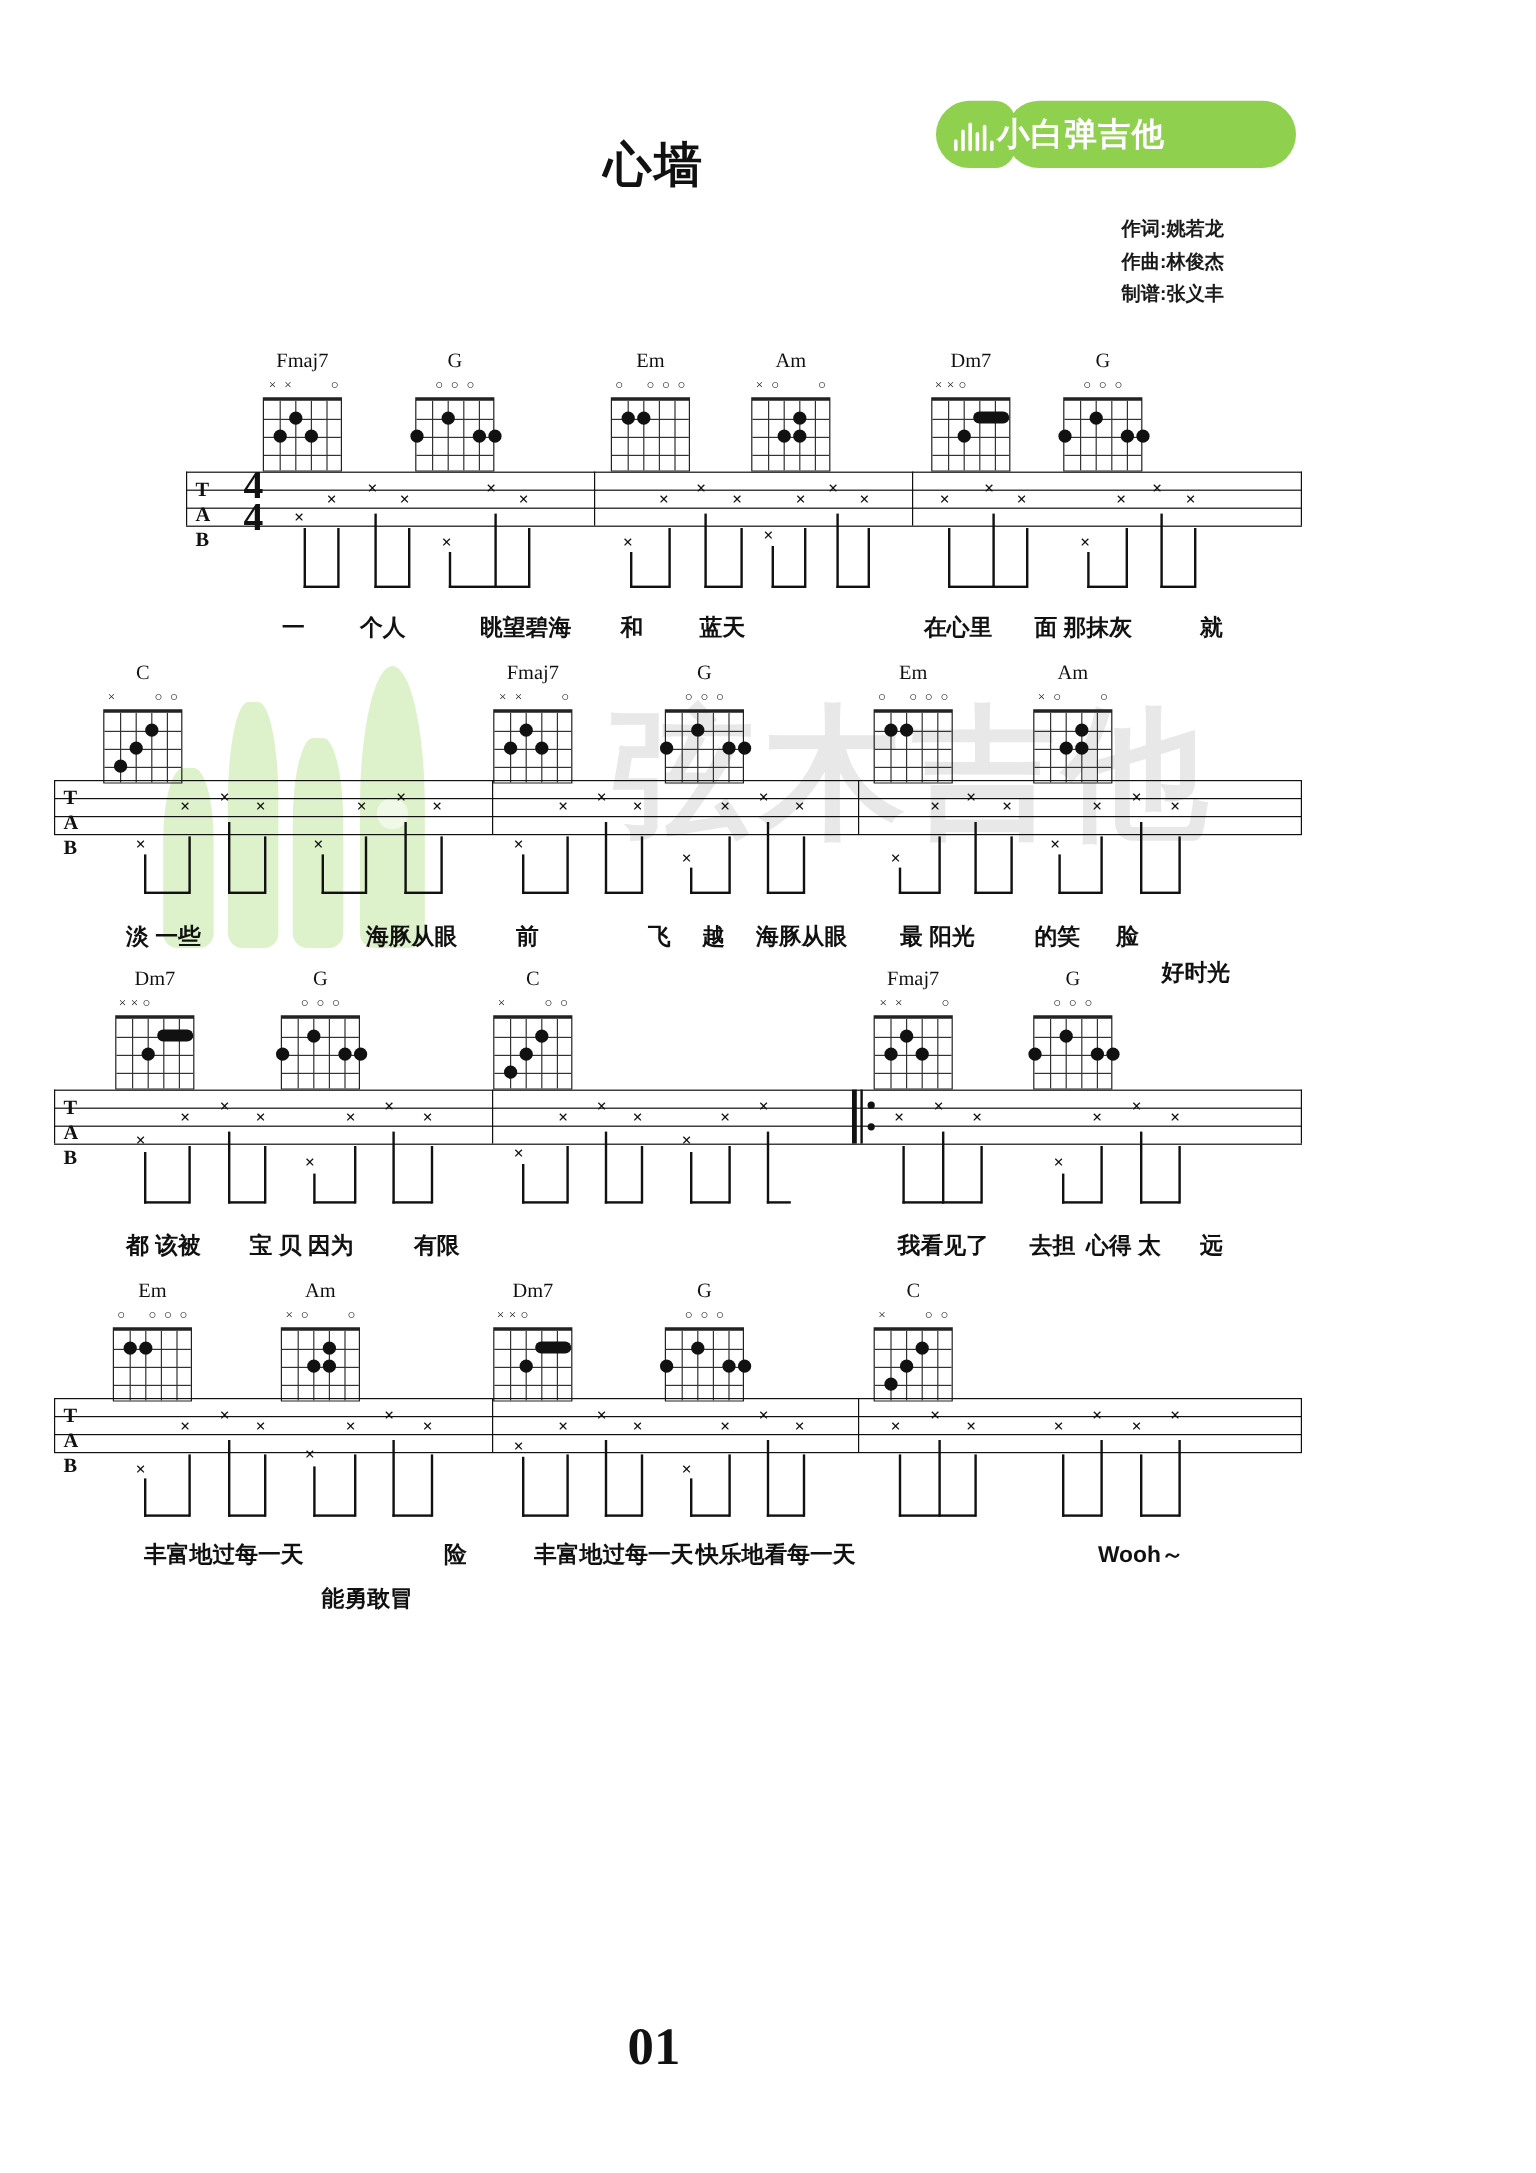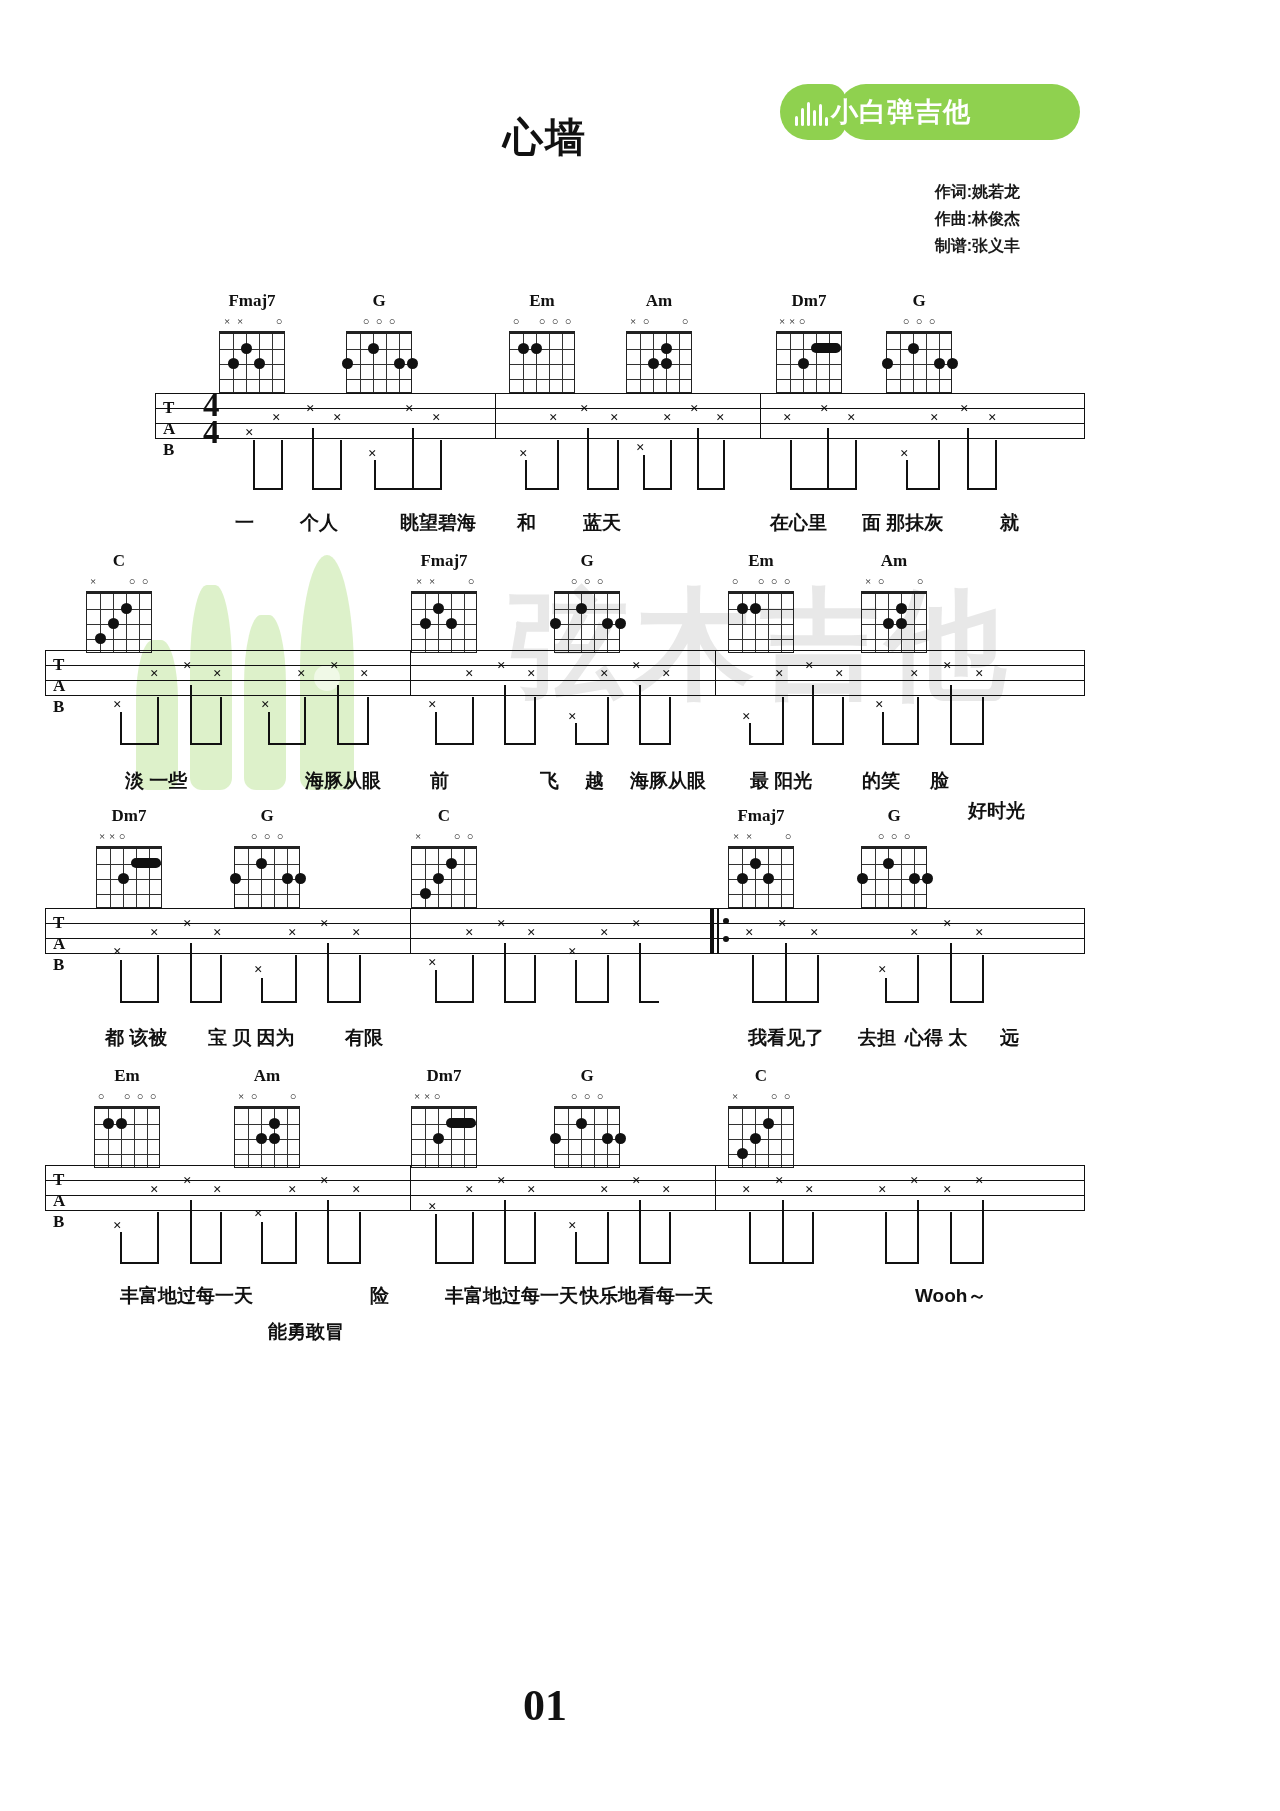--- a/index.html
+++ b/index.html
@@ -149,21 +149,21 @@
     width: 78px;
   }
   .chord .cname {
     position: absolute;
     top: -24px;
     left: 0;
     width: 78px;
     text-align: center;
     font-family: "Liberation Serif", serif;
     font-size: 17px;
-    font-weight: bold;
+    font-weight: normal;
   }
   .grid {
     position: absolute;
     top: 16px;
     left: 6px;
     width: 66px;
     height: 62px;
     border: 1px solid #222;
     border-top: 3px solid #222;
     box-sizing: border-box;
@@ -708,21 +708,21 @@
     <div class="beam" style="left:812px; top:743px; width:31px;"></div>
 
     <div class="stem" style="left:882px; top:712px; height:33px;"></div>
     <div class="stem" style="left:917px; top:697px; height:48px;"></div>
     <div class="beam" style="left:882px; top:743px; width:36px;"></div>
     <div class="stem" style="left:950px; top:685px; height:60px;"></div>
     <div class="stem" style="left:982px; top:697px; height:48px;"></div>
     <div class="beam" style="left:950px; top:743px; width:33px;"></div>
   </div>
 
-  <div class="lyrics" style="left:105px; top:768px;margin-left:20px;">淡 一些</div>
+  <div class="lyrics" style="left:105px; top:768px;">淡 一些</div>
   <div class="lyrics" style="left:305px; top:768px;">海豚从眼</div>
   <div class="lyrics" style="left:430px; top:768px;">前</div>
   <div class="lyrics" style="left:540px; top:768px;">飞</div>
   <div class="lyrics" style="left:585px; top:768px;">越</div>
   <div class="lyrics" style="left:630px; top:768px;">海豚从眼</div>
   <div class="lyrics" style="left:750px; top:768px;">最 阳光</div>
   <div class="lyrics" style="left:862px; top:768px;">的笑</div>
   <div class="lyrics" style="left:930px; top:768px;">脸</div>
   <div class="lyrics" style="left:968px; top:768px;margin-top:30px;">好时光</div>
 </div>

